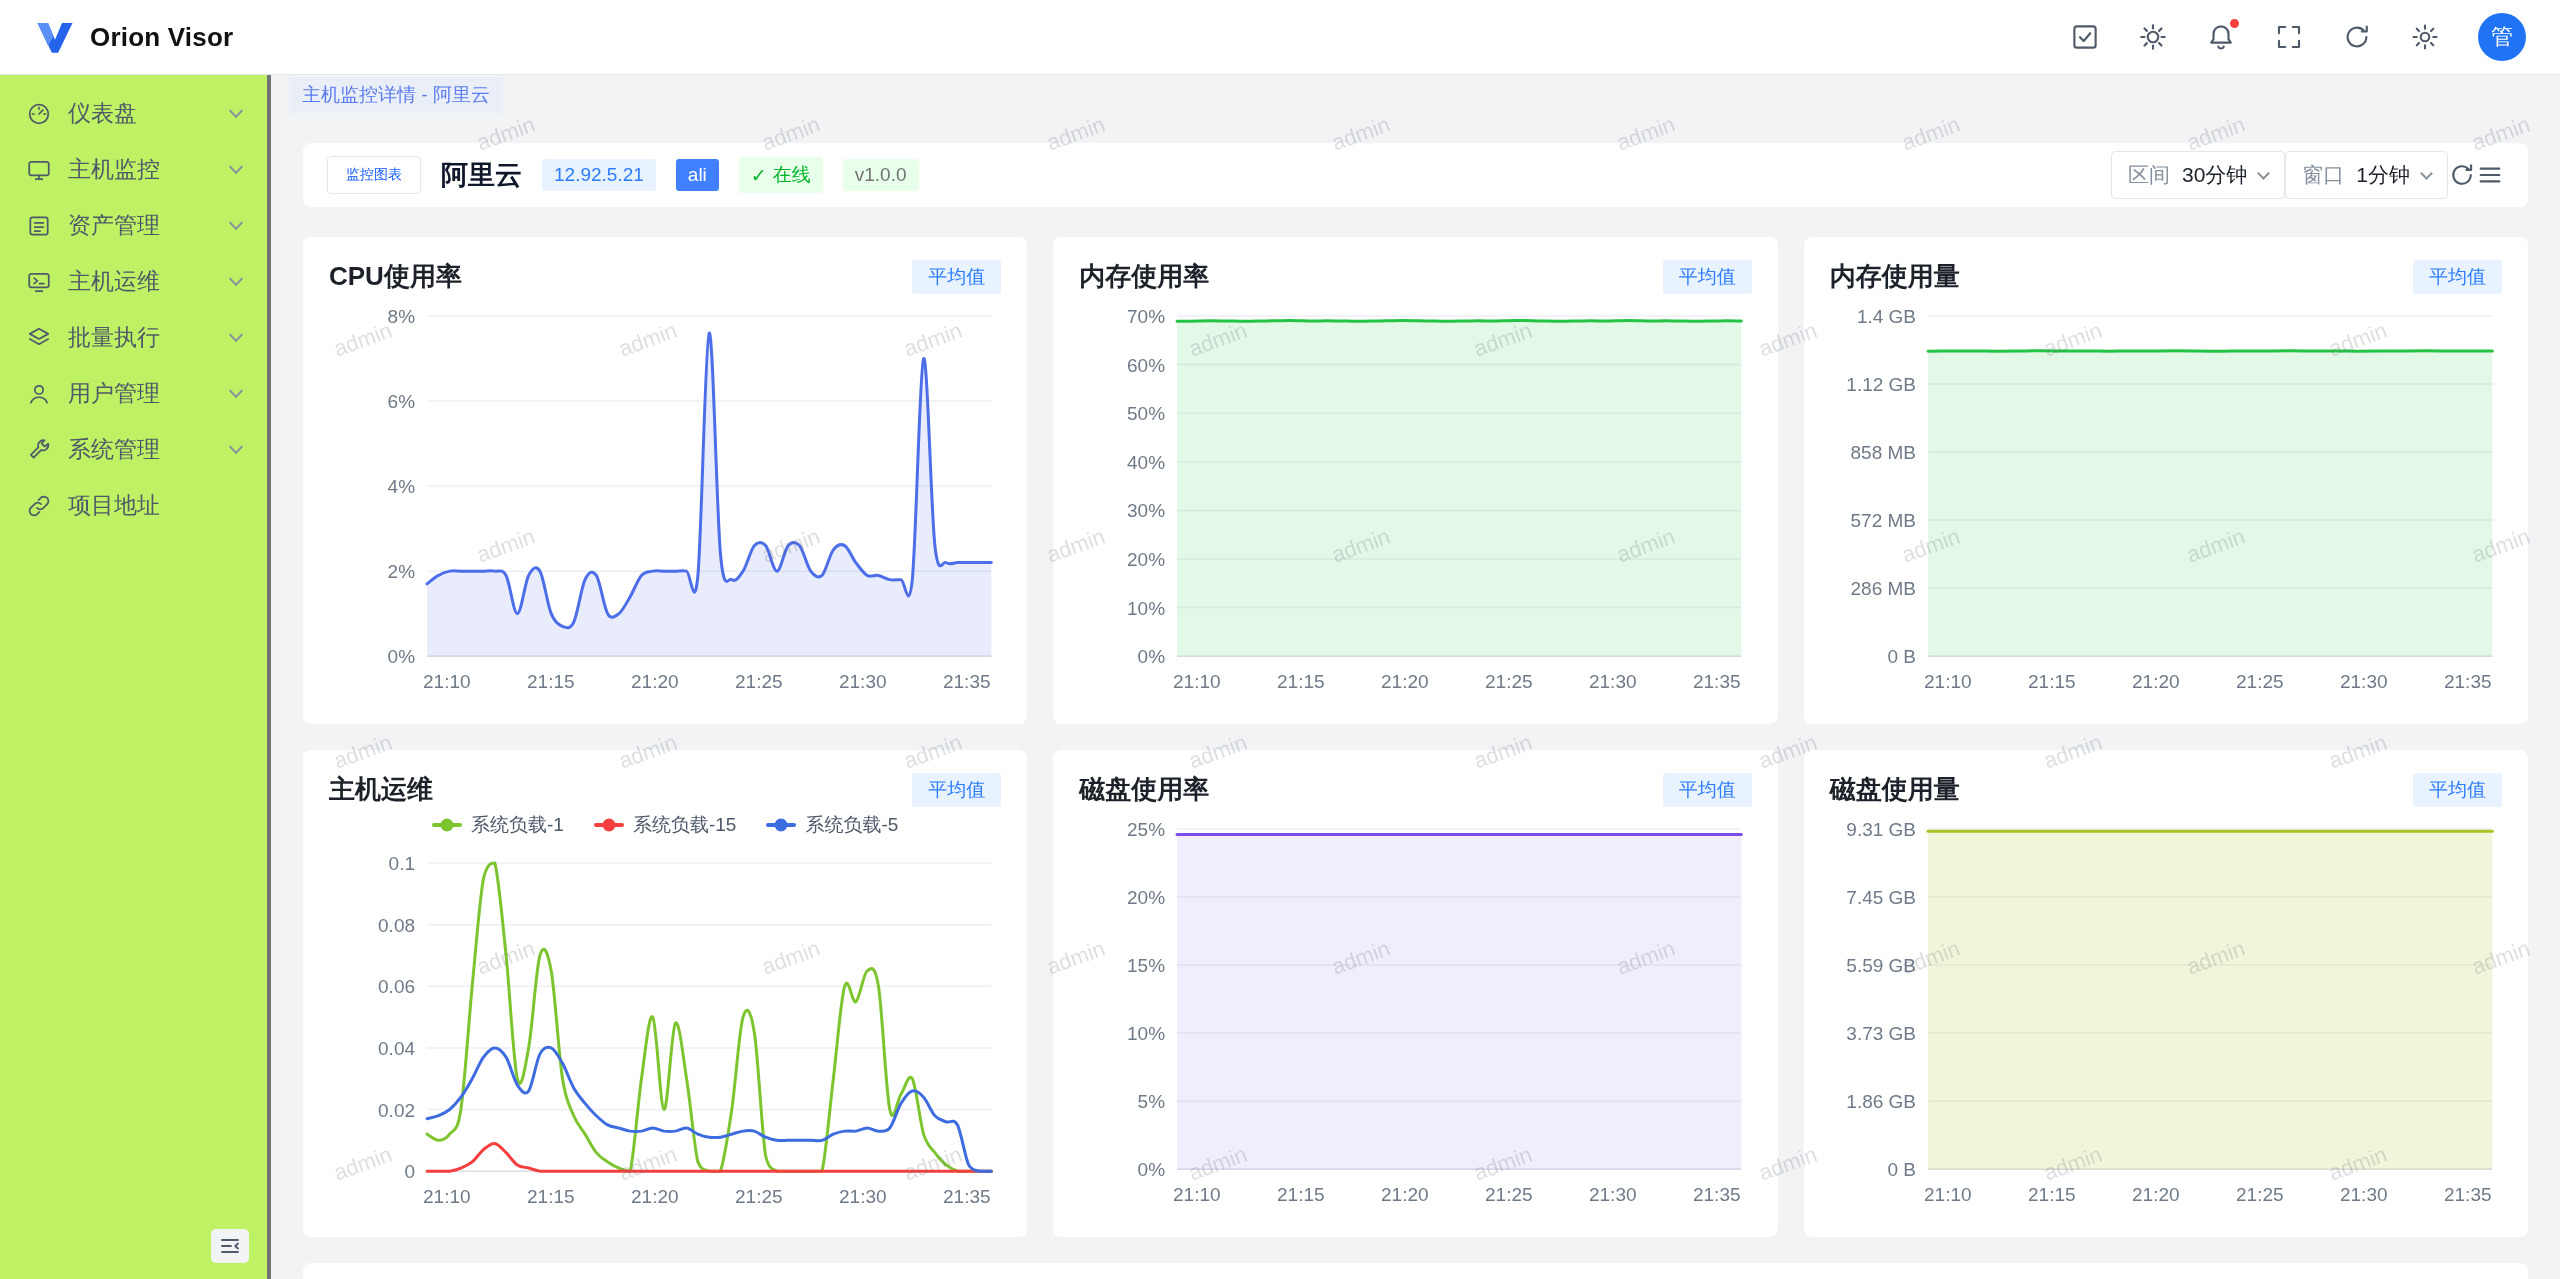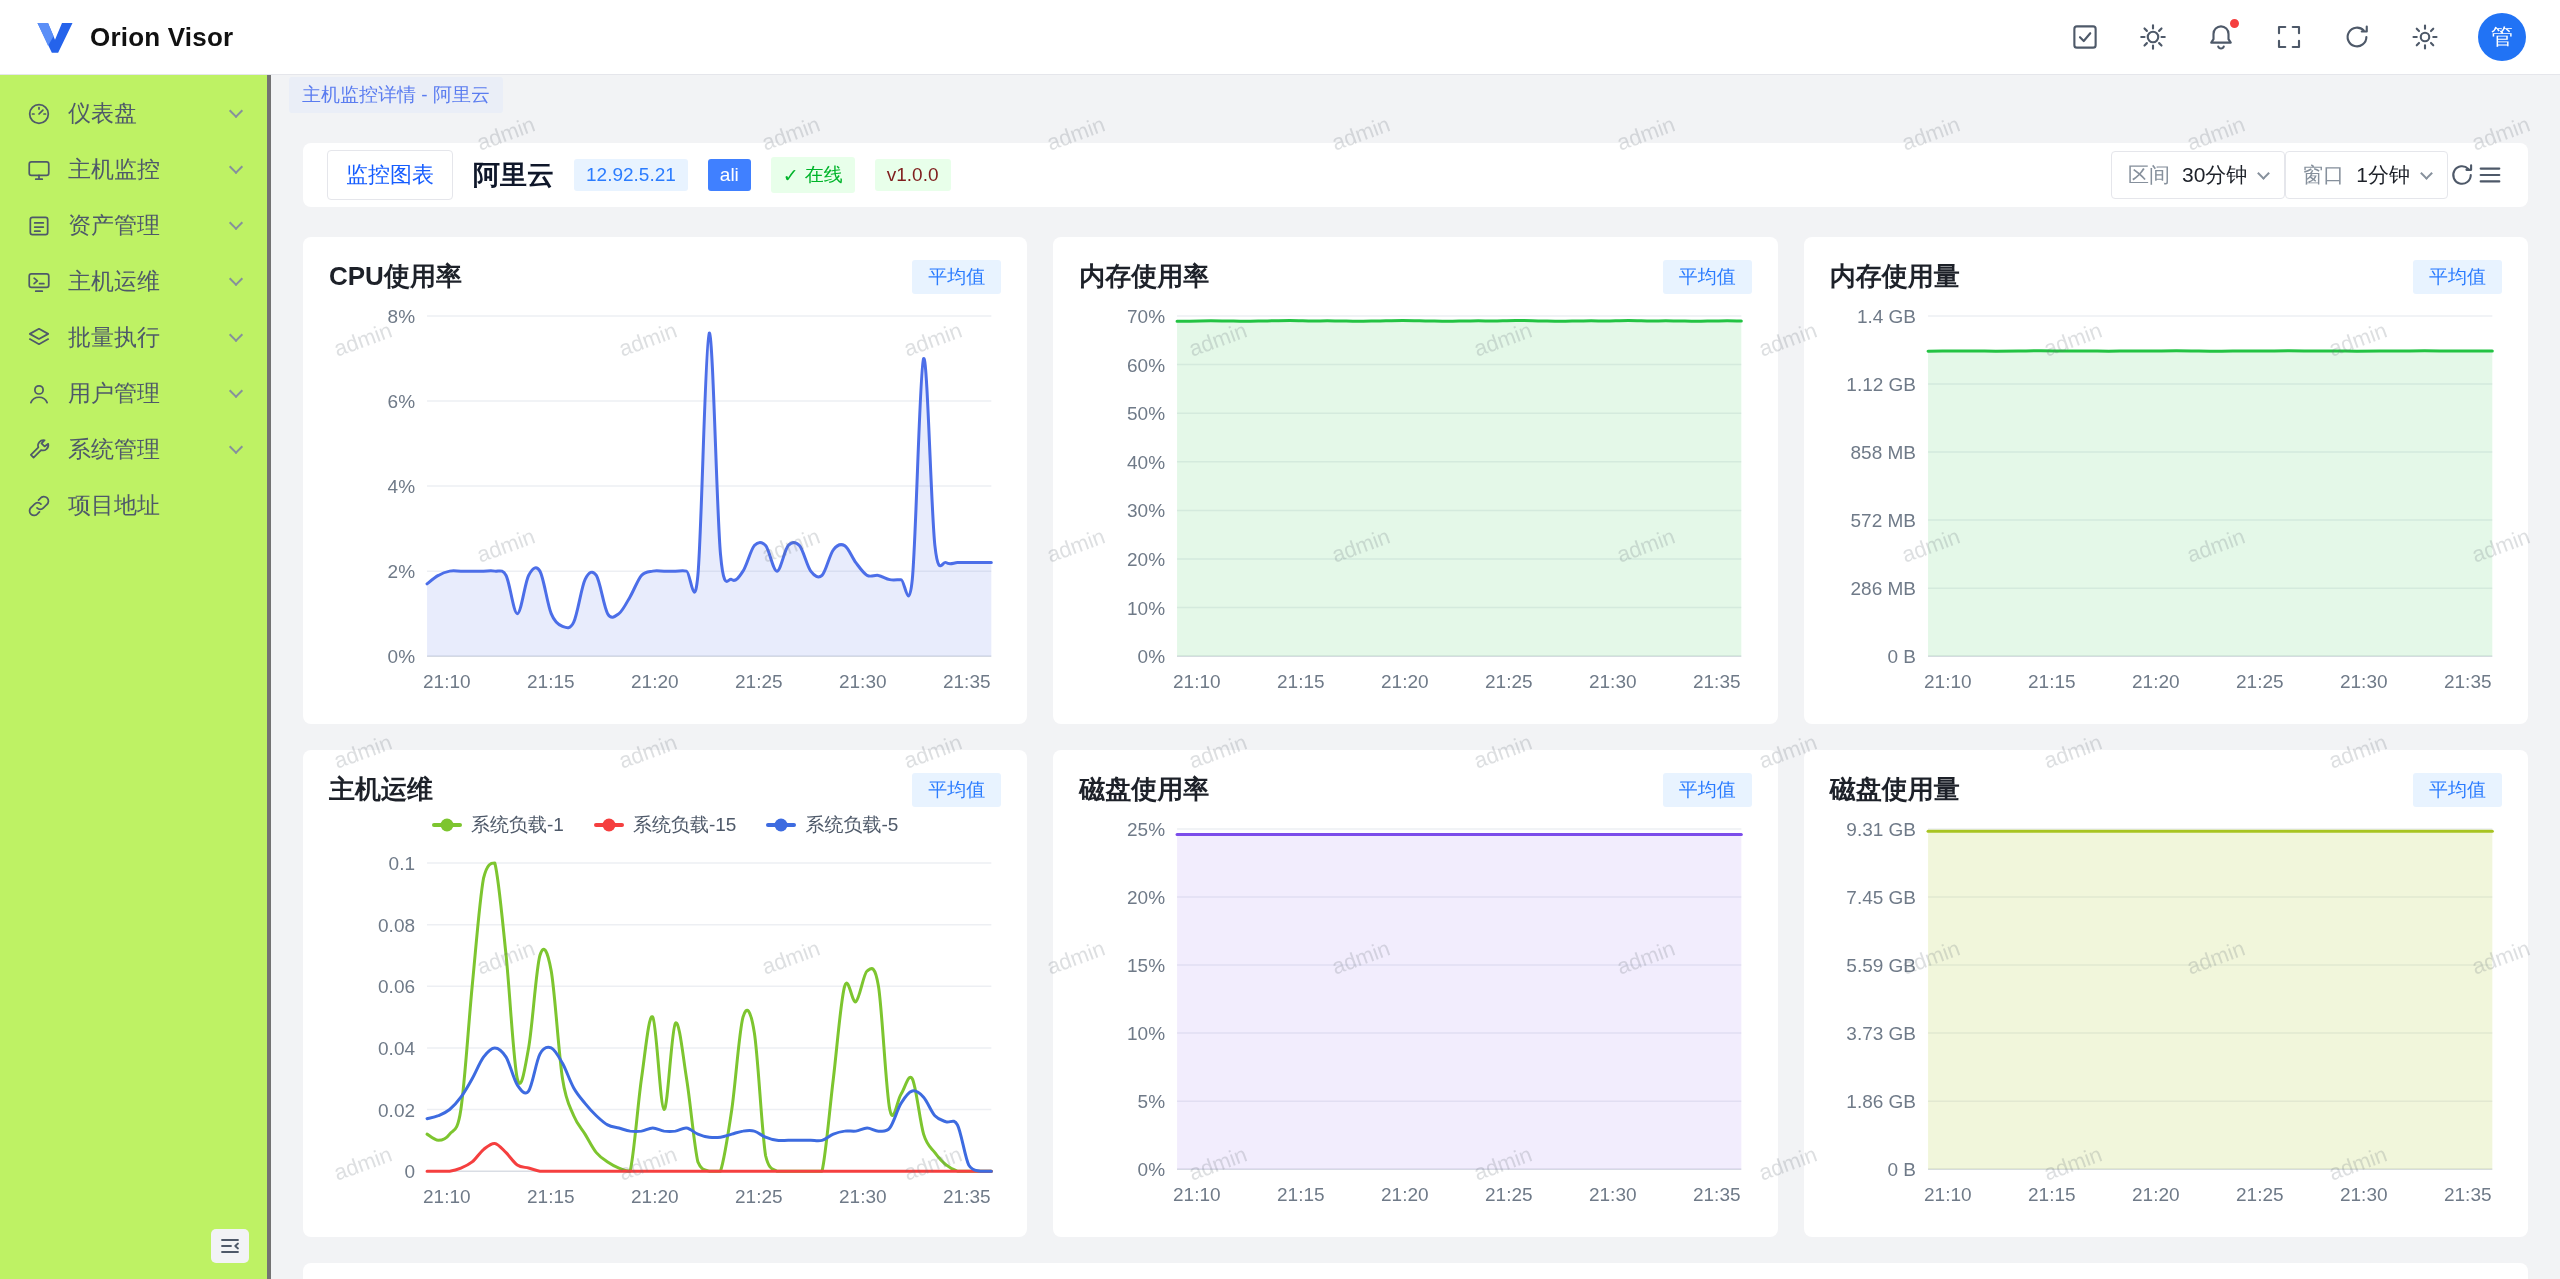--- a/index.html
+++ b/index.html
@@ -27,27 +27,27 @@
 .collapse-btn svg{width:24px;height:24px;fill:none;stroke:#4e5969;stroke-width:1.8;stroke-linecap:round;stroke-linejoin:round}
 
 .main{flex:1;position:relative;overflow:hidden}
 .watermark-layer{position:absolute;inset:0;z-index:10;pointer-events:none;overflow:hidden}
 .wm{position:absolute;font-size:22px;color:rgba(100,108,120,0.22);transform:rotate(-20deg);white-space:nowrap}
 .breadcrumb-bar{height:40px;display:flex;align-items:center;padding-left:18px}
 .crumb-chip{background:#eaeef7;color:#5a7cf0;font-size:19px;padding:5px 13px;border-radius:3px}
 .content{padding:28px 32px 0 32px}
 
 .header-card{height:64px;background:#fff;border-radius:8px;display:flex;align-items:center;padding:0 24px;gap:20px}
-.chart-btn{border:1px solid #e5e6eb;background:#fff;color:#165dff;font-size:22px;padding:9px 18px;border-radius:4px;cursor:pointer;font-family:inherit}
+.chart-btn{border:1px solid #e5e6eb;background:#fff;color:#165dff;font-size:14px;padding:9px 18px;border-radius:4px;cursor:pointer;font-family:inherit}
 .host-name{font-size:27px;font-weight:700;color:#0f172a}
 .tag{font-size:19px;padding:5px 12px;border-radius:3px;display:inline-flex;align-items:center;gap:6px}
 .tag-ip{background:#e8f3ff;color:#2b7cff}
 .tag-alias{background:#4080ff;color:#fff}
 .tag-online{background:#e8ffea;color:#00b42a}
-.tag-version{background:#e8ffea;color:#7f1d1d}
+.tag-version{background:#e8ffea;color:#737373}
 .header-right{margin-left:auto;display:flex;align-items:center;}
 .select{display:flex;align-items:center;gap:12px;border:1px solid #e5e6eb;border-radius:4px;padding:9px 16px;cursor:pointer;background:#fff}
 .sel-label{color:#86909c;font-size:21px}
 .sel-value{color:#1d2129;font-size:21px}
 .chevron.small{width:9px;height:9px;margin:0;margin-top:-4px;border-color:#86909c}
 .hdr-icon{width:28px;height:28px;display:inline-flex;cursor:pointer}
 .hdr-icon svg{width:100%;height:100%;fill:none;stroke:#4e5969;stroke-width:1.8;stroke-linecap:round;stroke-linejoin:round}
 
 .cards{display:grid;grid-template-columns:repeat(3,1fr);gap:26px;margin-top:30px}
 .card{background:#fff;border-radius:8px;height:487px;padding:22px 26px 0 26px}

